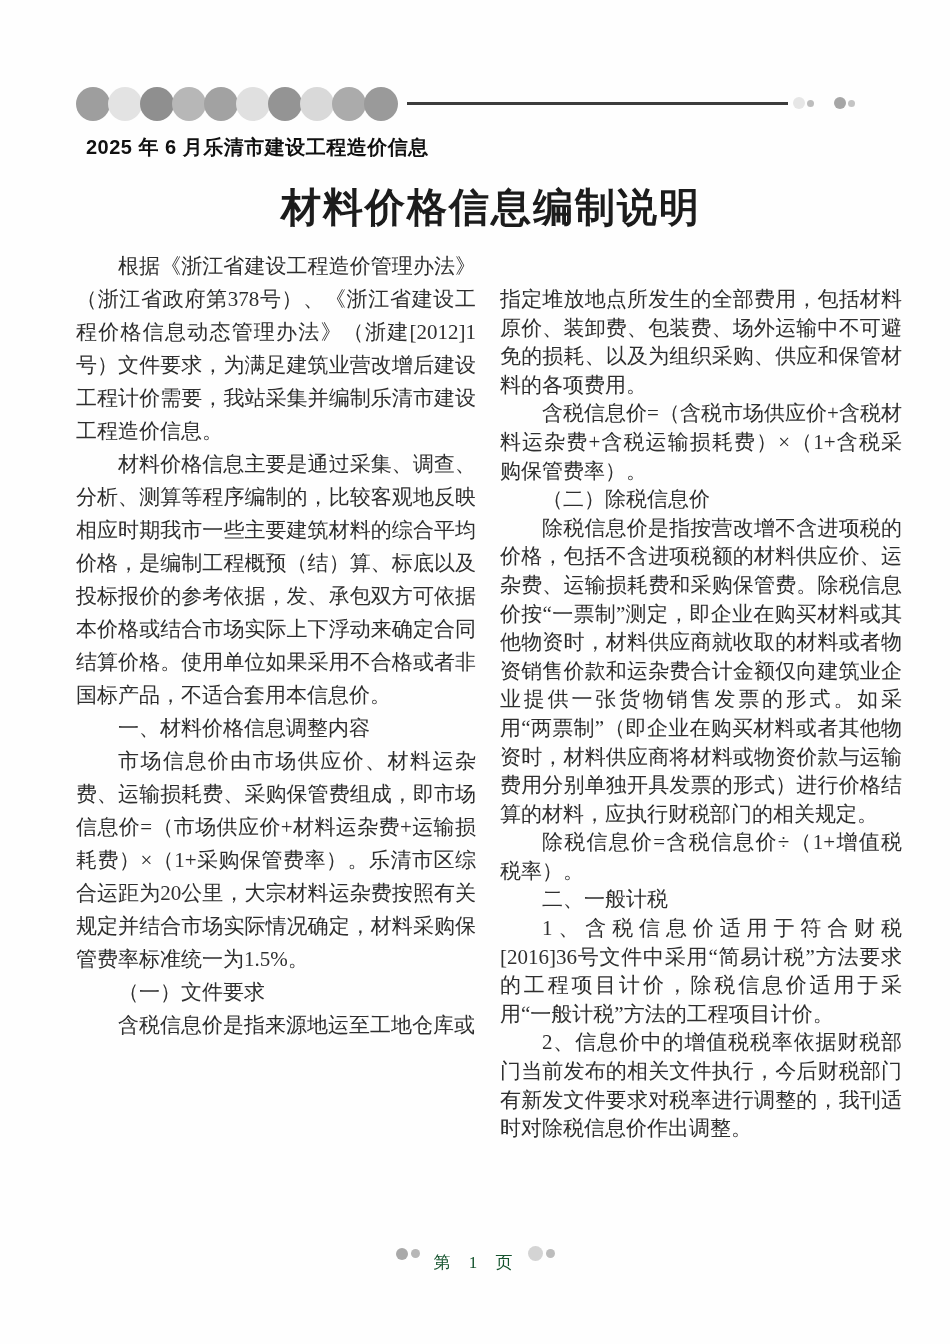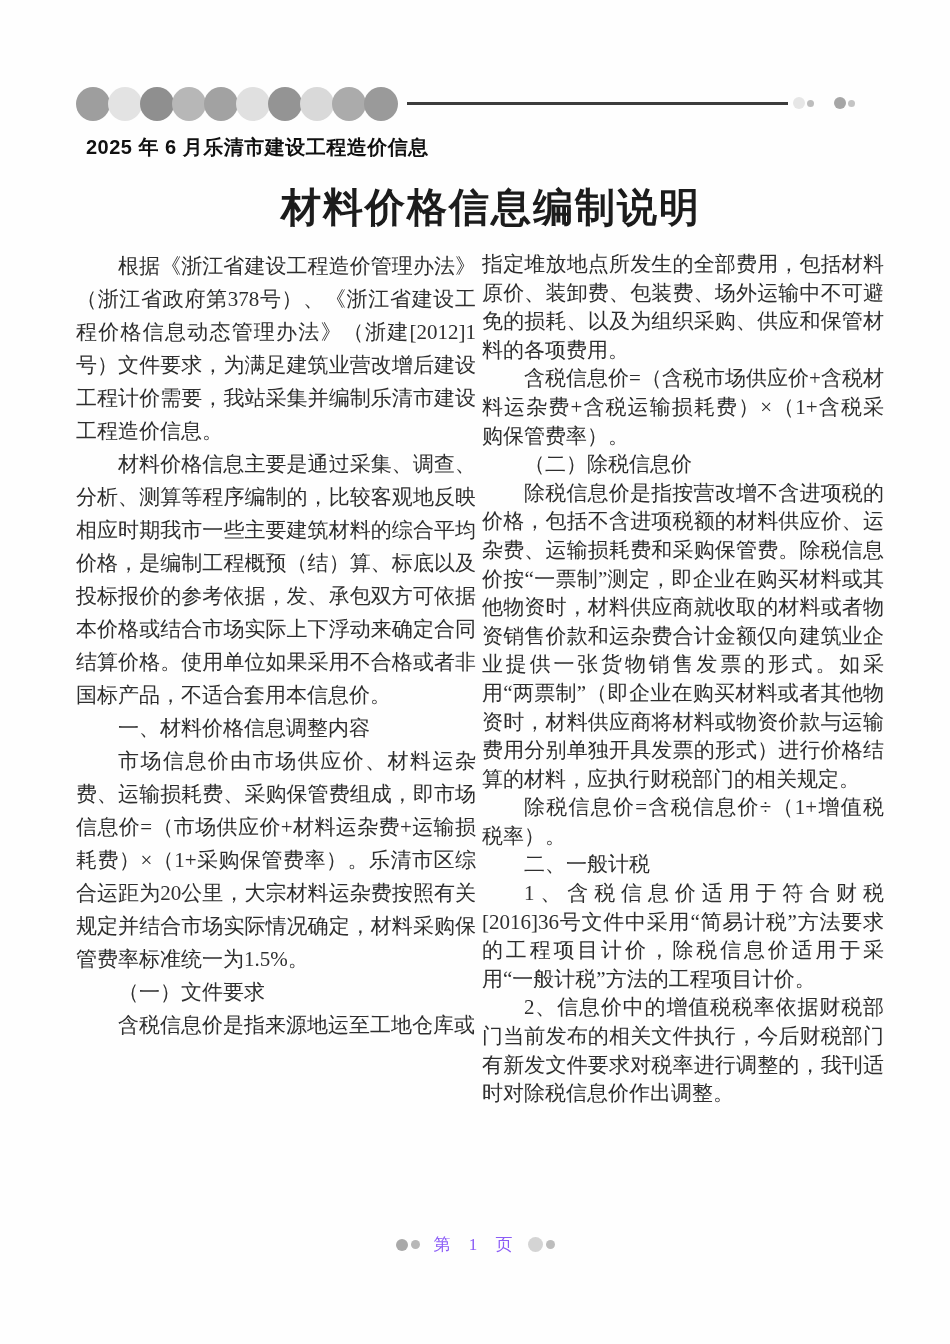--- a/index.html
+++ b/index.html
@@ -28,21 +28,21 @@
   
   .doc-title {
     position:absolute; left:0; top:180px; width:950px; margin:0;
     text-align:center; font-size:40px; font-weight:bold;
     letter-spacing:2px; color:#1c1c1c;padding-left:16px;
   }
 
   
   .col { position:absolute; top:250px; }
   .col-left  { left:76px;  width:400px; }
-  .col-right { left:482px; width:402px; }
+  .col-right { left:500px; width:402px;margin-top:35px; }
   .col p.para { margin:0; text-align:justify; font-size:21px; }
   .col p.indent { text-indent:2em; }
   .col-left  p.para { line-height:33px; }
   .col-right p.para { line-height:28.6px; }
 
   
   .sig { margin-top:20px; font-size:22px; color:#2a2a2a; }
   .sig-org  { text-align:right; padding-right:26px; line-height:30px; }
   .sig-date { text-align:right; padding-right:83px; line-height:30px; }
 
@@ -50,21 +50,21 @@
   .page-footer {
     position:absolute; left:0; top:1233px; width:950px;
     display:flex; justify-content:center; align-items:center; gap:14px;
   }
   .fpair { display:flex; align-items:center; gap:3px; }
   .fpair .circle { border-radius:50%; }
   .fpair-l .circle:first-child { width:12px; height:12px; }
   .fpair-l .circle:last-child  { width:9px;  height:9px; }
   .fpair-r .circle:first-child { width:15px; height:15px; }
   .fpair-r .circle:last-child  { width:9px;  height:9px; }
-  .page-num { font-size:17px; color:#8b5cf6; word-spacing:12px; letter-spacing:1px; }
+  .page-num { font-size:17px; color:#14532d; word-spacing:12px; letter-spacing:1px;margin-top:18px; }
 </style>
 </head>
 <body>
 
 <div class="page">
 
   <div class="masthead">
     <div class="mast-circles">
         <span class="circle" style="background: rgb(158, 158, 158);"></span>
         <span class="circle" style="background: rgb(227, 227, 227);"></span>

